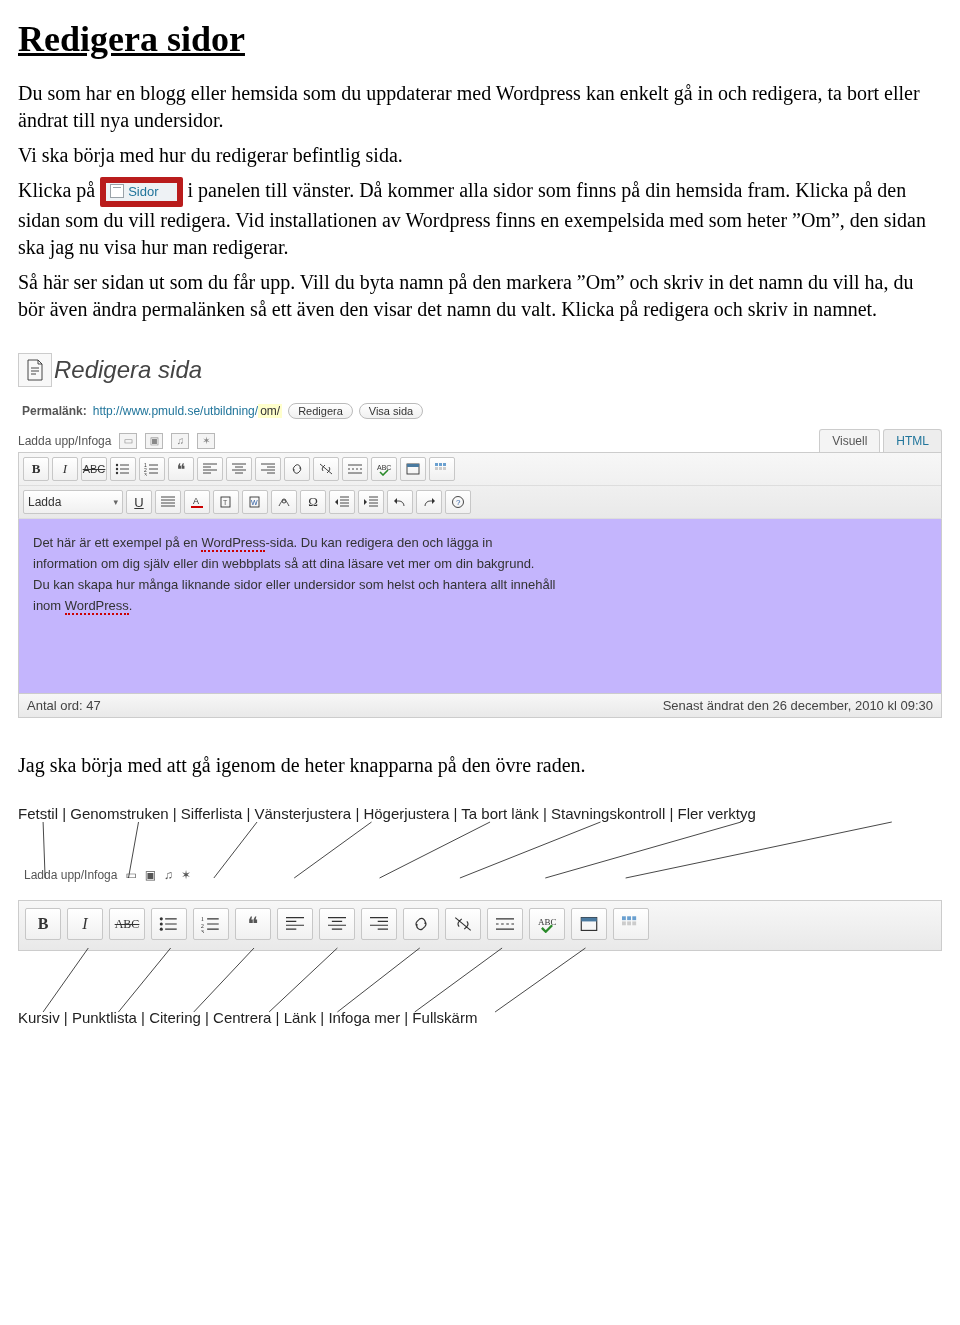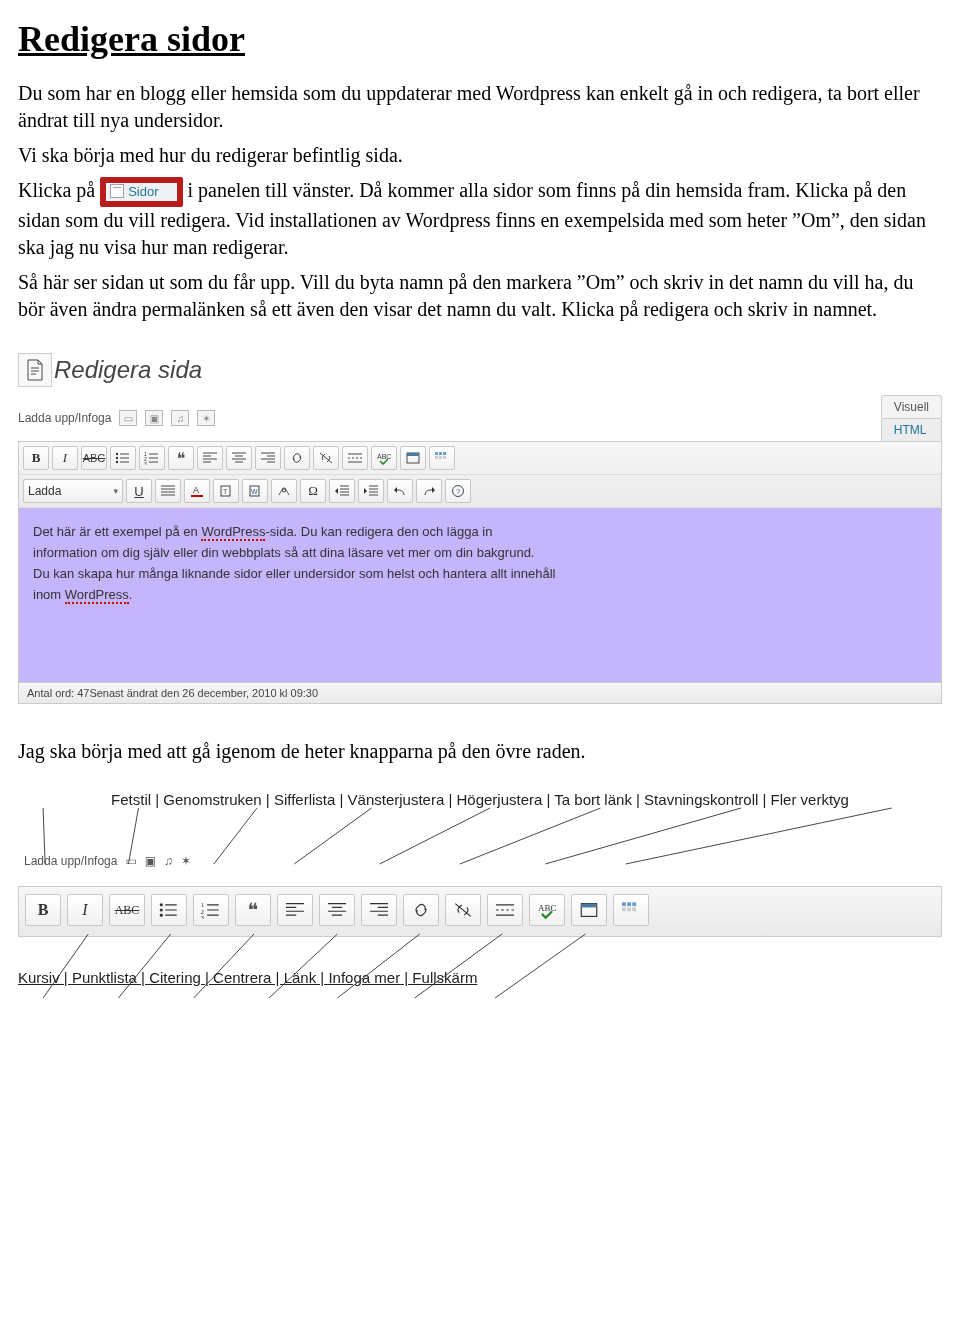--- a/index.html
+++ b/index.html
@@ -119,21 +119,21 @@
 }
 .wp .upload-left { display: flex; align-items: center; gap: 8px; }
 .wp .up-ic {
   width: 16px; height: 14px;
   border: 1px solid #b8b8b8;
   background: #f4f4f4;
   display: inline-flex; align-items: center; justify-content: center;
   font-size: 10px; color: #888;
   cursor: pointer;
 }
-.wp .tabs { display: flex; flex-direction: column; }
+.wp .tabs { display: flex; }
 .wp .tab {
   border: 1px solid #ccc;
   border-bottom: none;
   background: #ededed;
   color: #21759b;
   font-size: 12px;
   padding: 4px 12px;
   border-radius: 3px 3px 0 0;
   margin-left: 3px;
   cursor: pointer;
@@ -189,35 +189,34 @@
   background: #fff;
   padding: 3px 8px;
   font-size: 11px;
   color: #555;
 }
 .wp .status-bar {
   border: 1px solid #ccc;
   border-top: none;
   background: linear-gradient(#f7f7f7,#e9e9e9);
   display: flex;
-  justify-content: flex-start;
+  justify-content: space-between;
   padding: 4px 8px;
-  font-size: 11px;
+  font-size: 13px;
   color: #444;
 }
 
 .mid-para { margin-top: 34px; }
 .labels-row {
   font-family: Arial, sans-serif;
   font-size: 15px;
   color: #222;
   margin-top: 26px;
   margin-bottom: 4px;
   white-space: nowrap;
-  text-align: center;
 }
 
 .diagram { position: relative; margin-top: 6px; }
 .diagram .upload-left2 {
   font: 12px Arial; color: #555;
   display: flex; align-items: center; gap: 8px;
   padding: 6px 6px 18px 6px;
 }
 .diagram .tb2 {
   background: linear-gradient(#f7f7f7,#e9e9e9);
@@ -242,22 +241,21 @@
 .tbtn2 svg { width: 22px; height: 18px; }
 .diagram svg.arrows {
   position: absolute;
   left: 0; width: 100%;
   pointer-events: none;
 }
 .labels-row2 {
   font-family: Arial, sans-serif;
   font-size: 15px;
   color: #222;
-  margin-top: 32px;
-  text-decoration: underline;
+  margin-top: 58px;
 }
 
 .ln { stroke: #333; stroke-width: 0.9; fill: none; }
 </style>
 </head>
 <body>
 
 <h1>Redigera sidor</h1>
 
 <p>Du som  har en blogg eller hemsida som du uppdaterar med Wordpress kan enkelt gå in och redigera, ta bort eller ändrat till nya undersidor.</p>
@@ -278,20 +276,28 @@
       <svg viewBox="0 0 20 24">
           <path class="ln" d="M3 2h10l4 4v16H3z"></path>
           <path class="ln" d="M13 2v4h4"></path>
           <path class="ln" d="M6 10h8M6 13h8M6 16h5"></path>
         </svg>
     </div>
     <div class="hdr-title">Redigera sida</div>
   </div>
 
 
+  <div class="perma">
+    <b>Permalänk:</b>
+    <span>
+      <a>http://www.pmuld.se/utbildning/</a><span class="slug">om/</span>
+    </span>
+    <button class="mini-btn">Redigera</button>
+    <button class="mini-btn">Visa sida</button>
+  </div>
 
   <div class="upload-row">
     <div class="upload-left">
       <span>Ladda upp/Infoga</span>
       <span class="up-ic">▭</span>
       <span class="up-ic">▣</span>
       <span class="up-ic">♫</span>
       <span class="up-ic">✶</span>
     </div>
     <div class="tabs">

